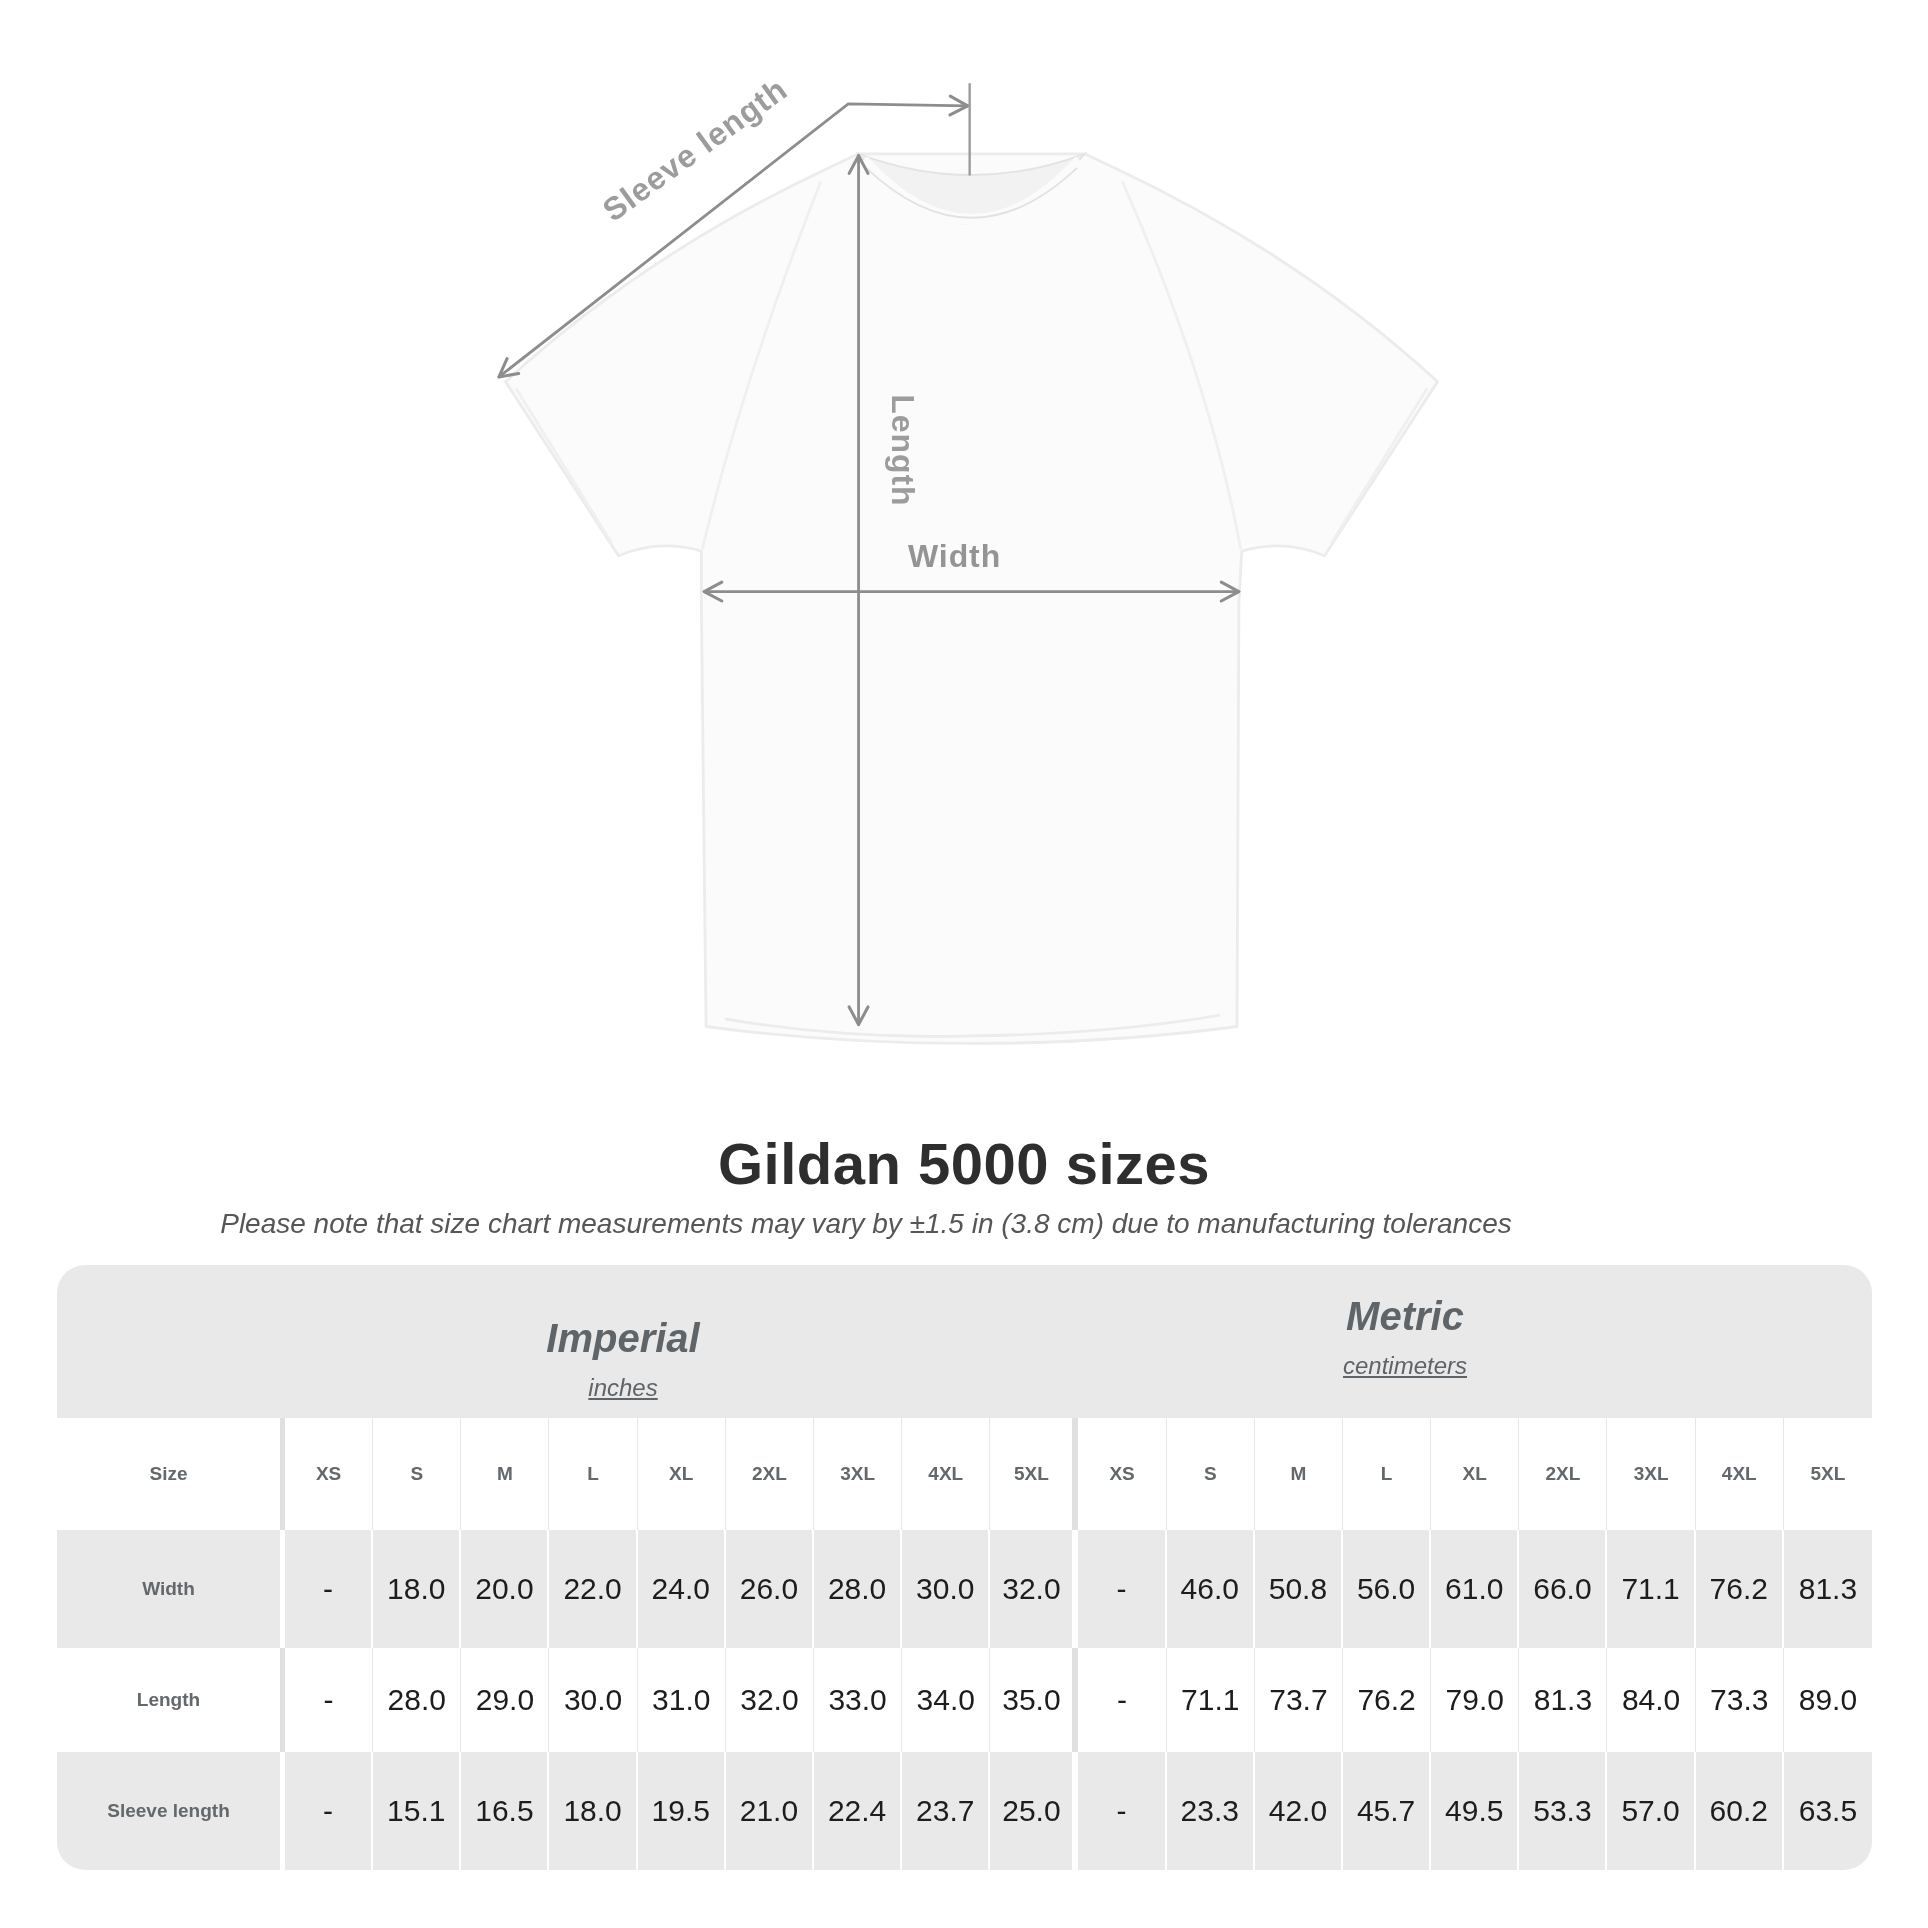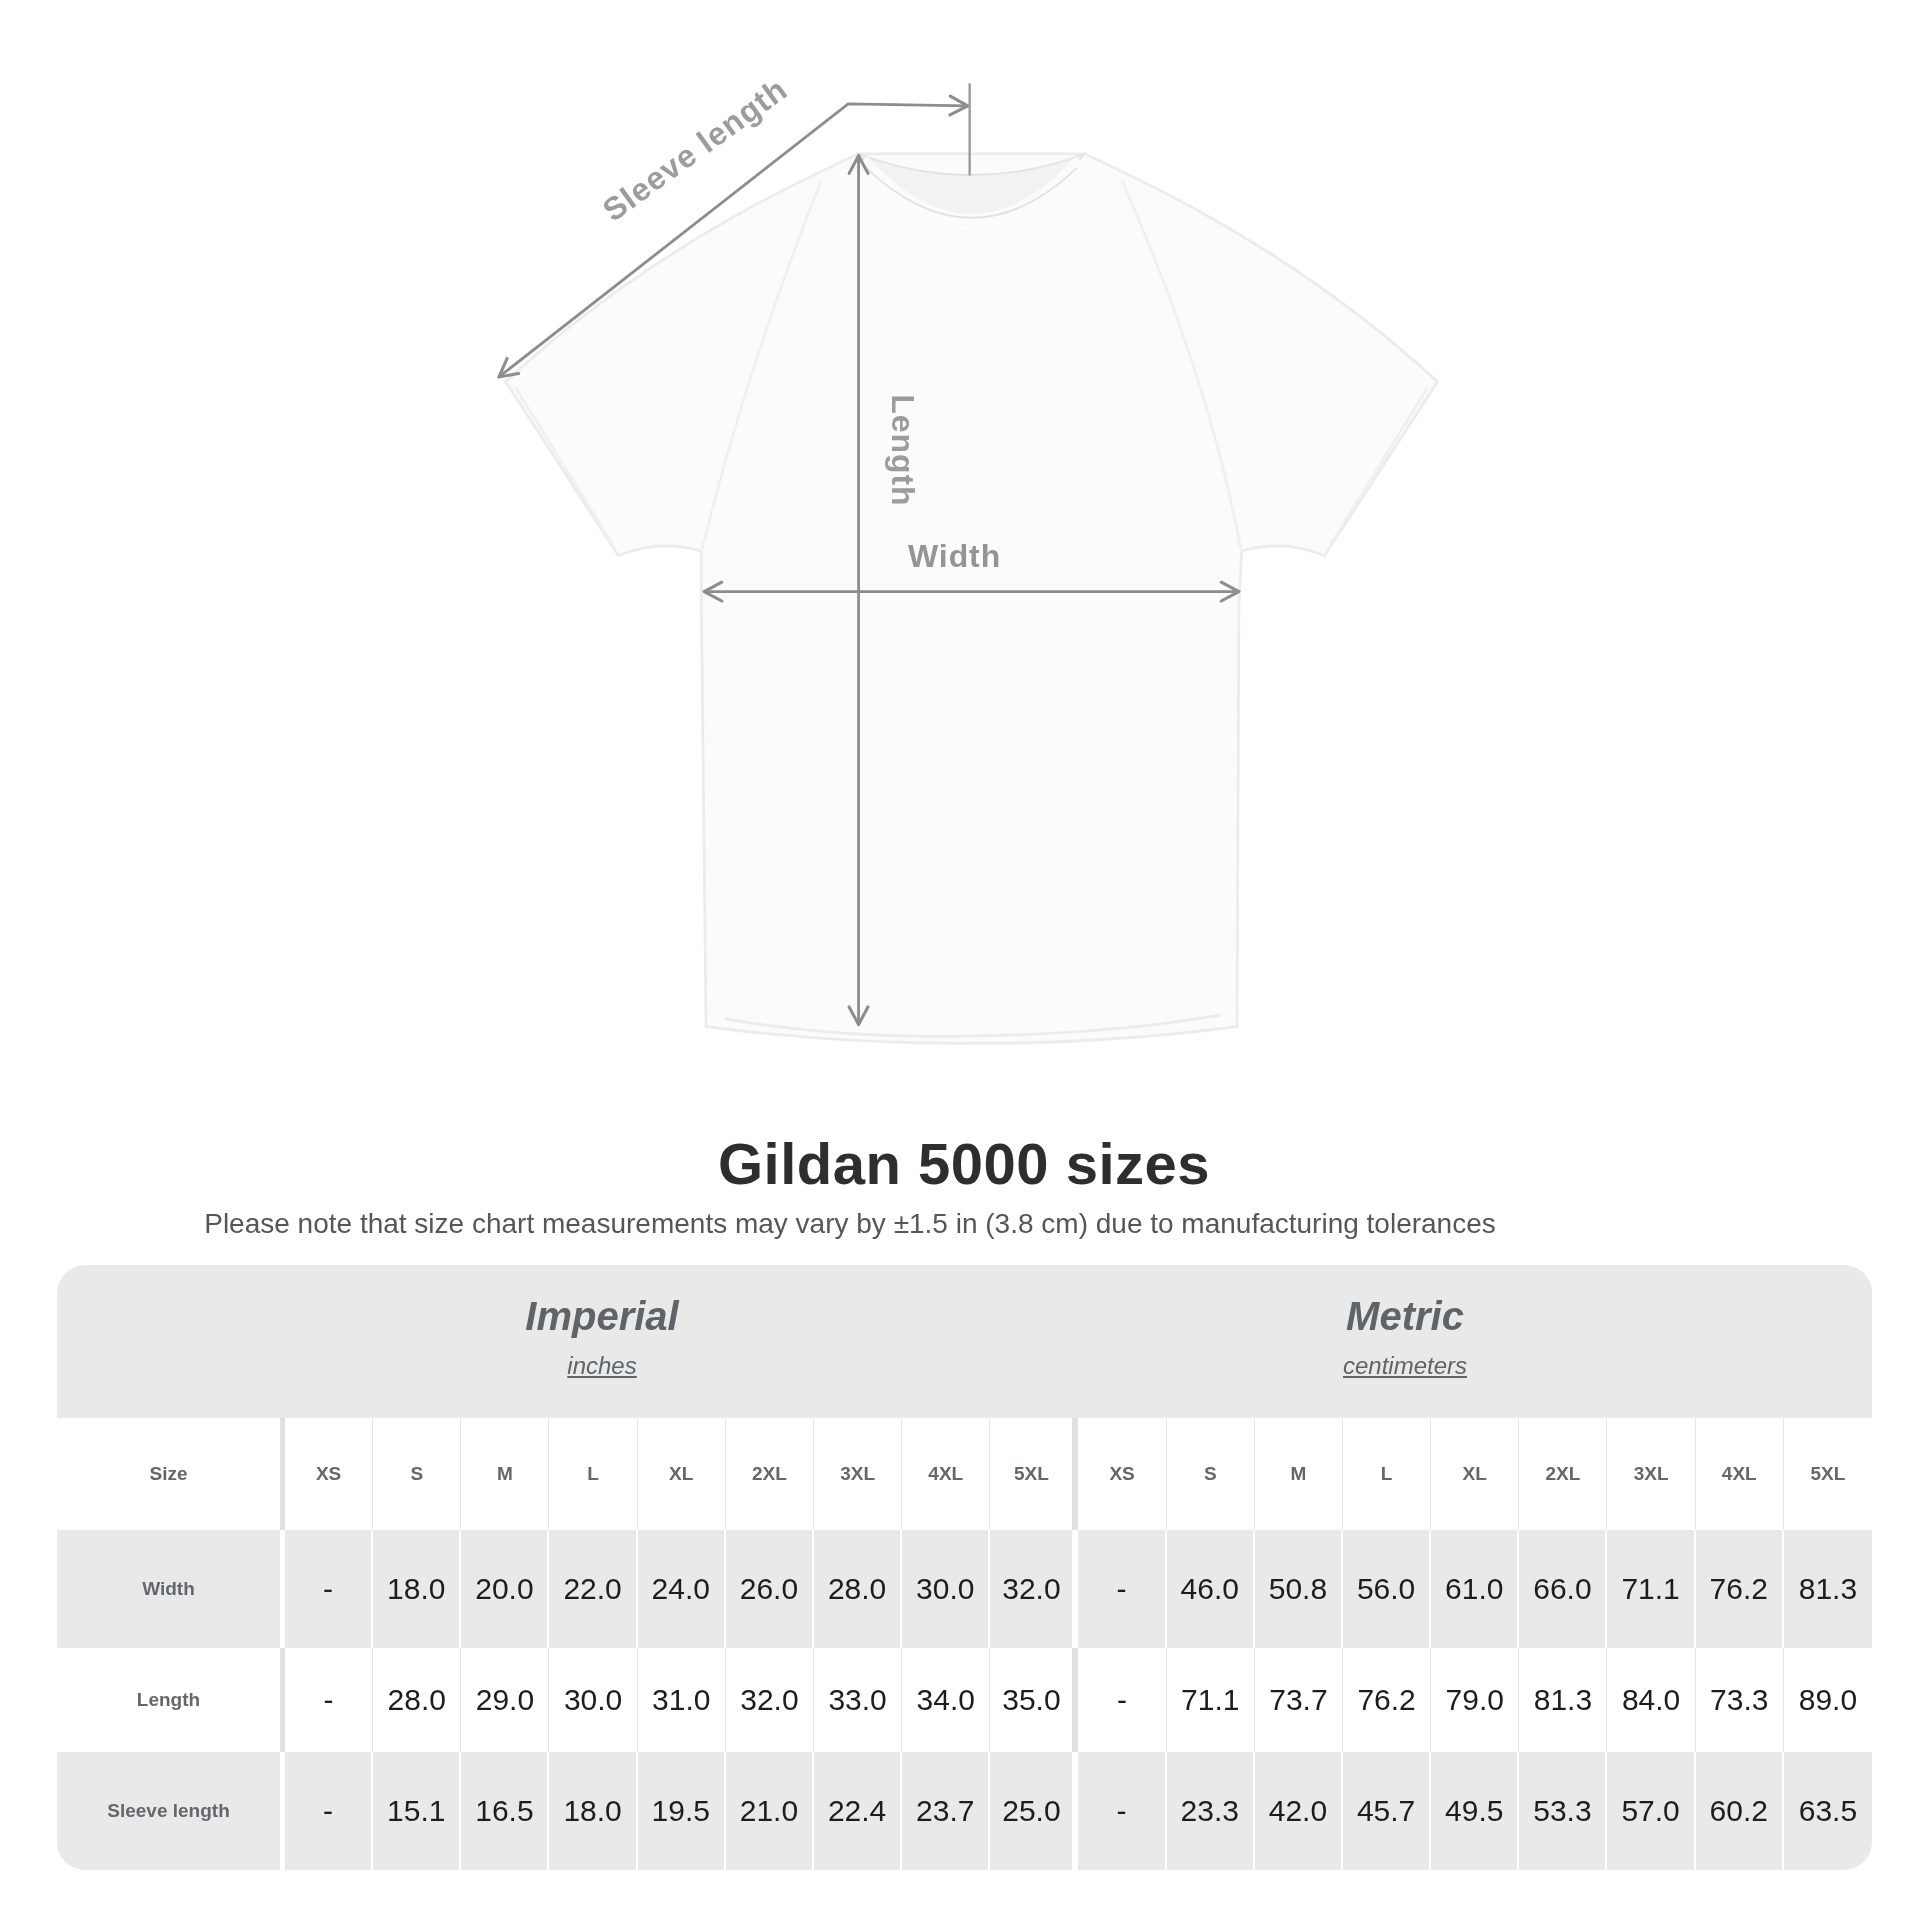--- a/index.html
+++ b/index.html
@@ -8,38 +8,38 @@
     font-family:"Liberation Sans", sans-serif;overflow:hidden;
   }
   
   .diagram-wrap{position:absolute;left:0;top:0;width:1928px;height:1121px;}
   
   .chart-title{
     position:absolute;left:0;top:1130px;width:1928px;margin:0;
     text-align:center;font-size:58px;font-weight:bold;color:#2e2e2e;letter-spacing:0.5px;
   }
   .chart-subtitle{
-    position:absolute;left:0;top:1208px;width:1700px;margin:0;
-    text-align:center;font-size:28px;color:#565656;
+    position:absolute;left:16px;top:1208px;width:1700px;margin:0;
+    text-align:center;font-style:italic;font-size:28px;color:#565656;
   }
   
   .size-table{
     position:absolute;left:57px;top:1265px;width:1815px;height:605px;
     border-radius:28px;overflow:hidden;background:#ffffff;
   }
   .tbl-grid{
     display:grid;width:100%;height:100%;
     grid-template-columns:228px repeat(18,1fr);
     grid-template-rows:153px 112px 118px 104px 118px;
   }
   .unit-band{
     grid-column:1/20;grid-row:1;background:#e9e9e9;position:relative;
   }
   .unit-stack{position:absolute;top:22.6px;transform:translateX(-50%);text-align:center;color:#5f6468;}
-  .unit-stack.imperial{left:545px;}
+  .unit-stack.imperial{left:566px;margin-top:22px;}
   .unit-stack.metric{left:1348px;}
   .unit-title{font-size:40px;font-weight:bold;font-style:italic;line-height:56px;}
   .unit-sub{font-size:24px;font-style:italic;line-height:43px;text-decoration:underline;}
   .cell{
     display:flex;align-items:center;justify-content:center;
     box-sizing:border-box;font-size:30px;
   }
   .cell.w{background:#ffffff;border-right:1.9px solid #e7e7e7;}
   .cell.g{background:#e9e9e9;border-right:2.8px solid #ffffff;}
   .cell.lab{border-right-width:5.6px;}

